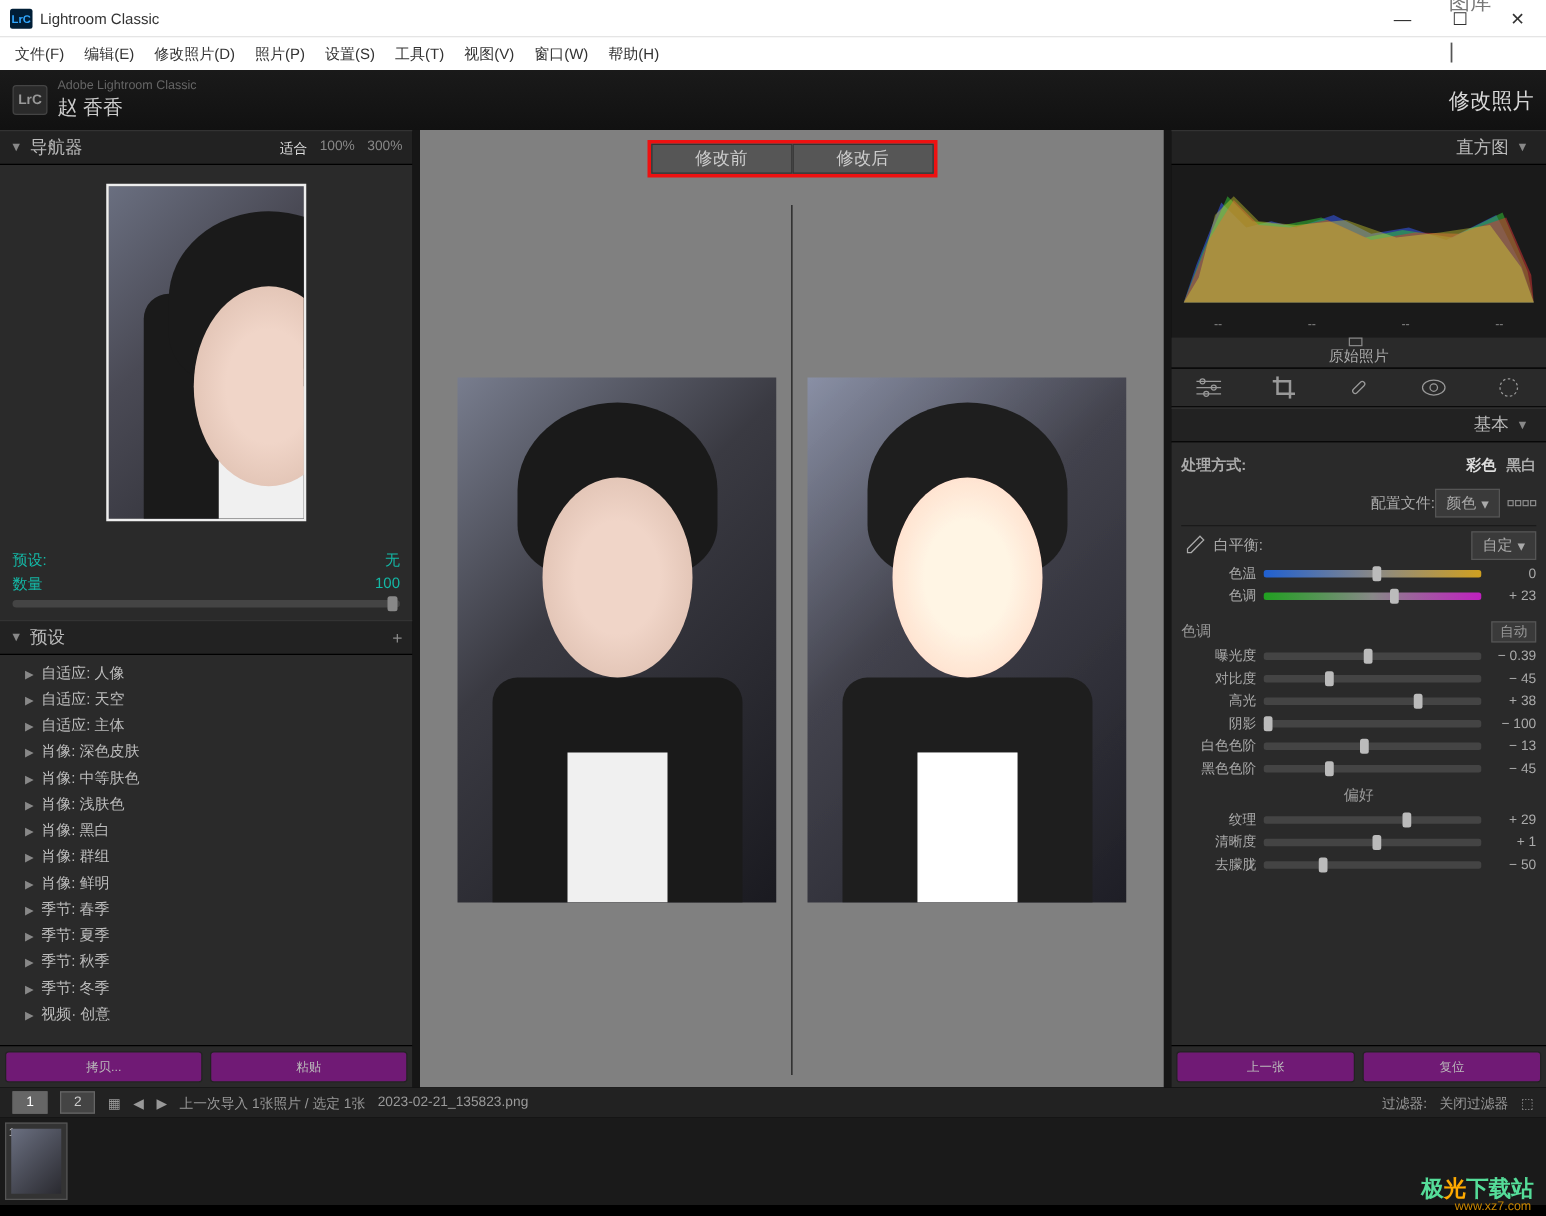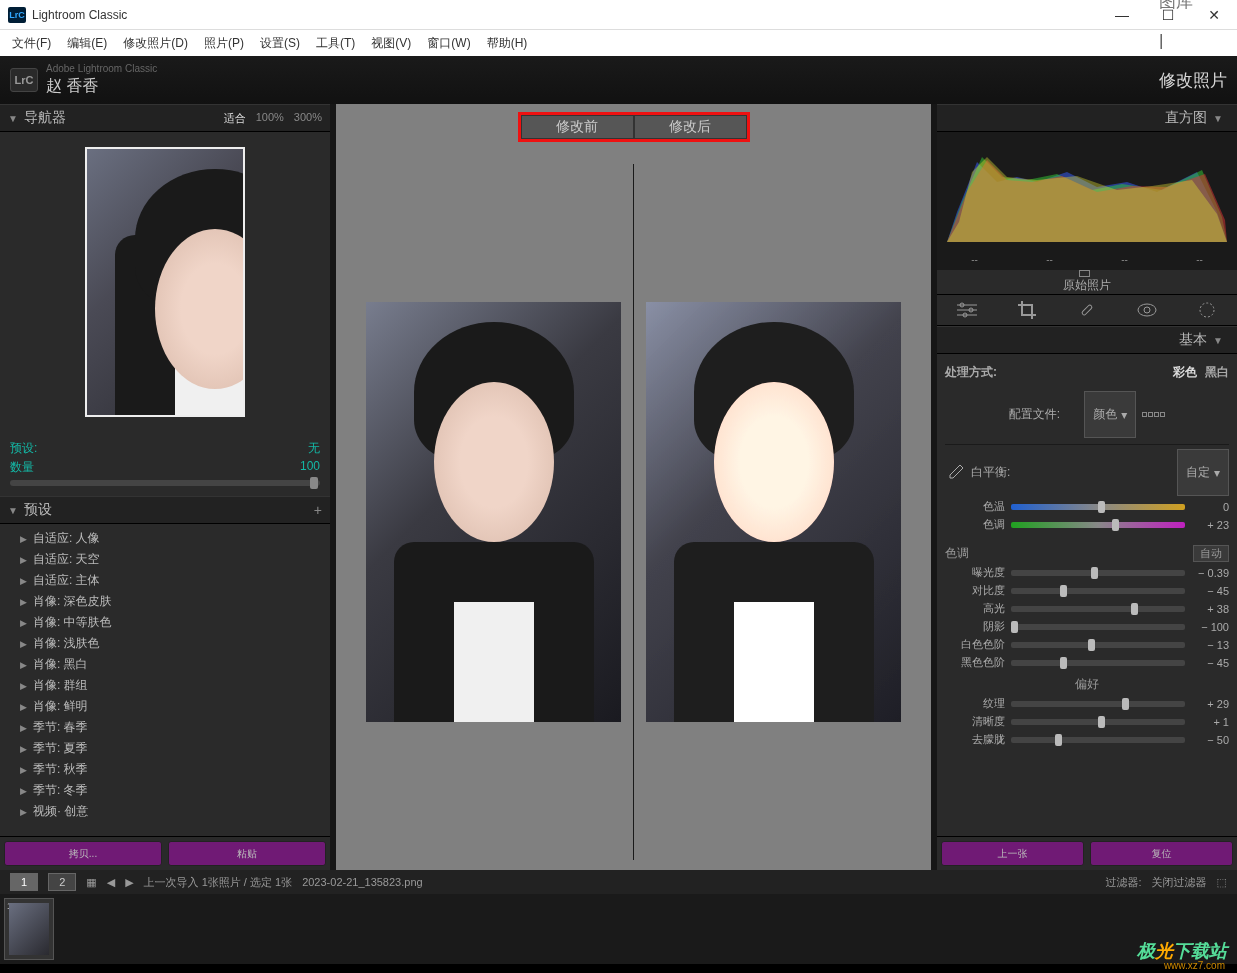--- a/index.html
+++ b/index.html
@@ -100,42 +100,42 @@
 .original-photo { height: 24px; background: #2a2a2a; display: flex; align-items: center; padding: 0 10px; font-size: 12px; color: #aaa; flex-direction: column; }
 .original-photo .box { width: 11px; height: 11px; border: 1px solid #888; margin-right: 6px; }
 
 .tool-strip { height: 32px; background: #2a2a2a; display: flex; align-items: center; justify-content: space-around; border-top: 1px solid #000; border-bottom: 1px solid #000; }
 .tool-icon { width: 22px; height: 20px; color: #888; display: flex; align-items: center; justify-content: center; }
 
 .basic-body { background: #2a2a2a; padding: 6px 8px; font-size: 12px; color: #aaa; flex: 1; }
 .basic-row { display: flex; justify-content: space-between; align-items: center; margin: 4px 0; font-weight: bold; }
 .toggle-opts { display: flex; gap: 8px; }
 .toggle-opts .active { color: #ddd; }
-.profile-row { display: flex; justify-content: center; align-items: center; padding: 6px 0; gap: 24px; }
-.profile-select { background: #3a3a3a; padding: 14px 8px; border: 1px solid #555; display: flex; align-items: center; gap: 4px; }
+.profile-row { display: flex; justify-content: flex-end; align-items: center; padding: 6px 0; }
+.profile-select { background: #3a3a3a; padding: 2px 8px; border: 1px solid #555; display: flex; align-items: center; gap: 4px; }
 .grid-icon { display: flex; gap: 1px; }
 .grid-icon span { width: 5px; height: 5px; border: 1px solid #888; }
 
 .wb-section { padding: 4px 0; border-top: 1px solid #1a1a1a; }
 .wb-header { display: flex; align-items: center; gap: 6px; }
 .eyedropper { width: 20px; height: 20px; }
 
 .slider-row { display: flex; align-items: center; gap: 6px; margin: 3px 0; }
 .slider-label { width: 60px; text-align: right; font-size: 11px; }
 .slider-track { flex: 1; height: 6px; background: #444; position: relative; border-radius: 2px; }
 .slider-track.temp { background: linear-gradient(90deg, #2060d0, #888 50%, #d0a020); }
 .slider-track.tint { background: linear-gradient(90deg, #20a020, #888 50%, #c020c0); }
 .slider-thumb { position: absolute; top: -3px; width: 7px; height: 12px; background: #bbb; border-radius: 2px; }
 .slider-value { width: 38px; text-align: right; font-size: 11px; }
 
 .section-header { text-align: center; color: #999; margin: 6px 0 2px; font-size: 12px; display: flex; justify-content: center; gap: 8px; }
 .section-header .auto { margin-left: auto; background: #3a3a3a; padding: 0 6px; border: 1px solid #555; font-size: 11px; }
 
 
-.watermark { position: absolute; right: 10px; bottom: 10px; font-size: 18px; font-style: italic; font-weight: bold; }
+.watermark { position: absolute; right: 10px; bottom: 10px; font-size: 18px; font-weight: bold; }
 .watermark .g { color: #5d9; }
 .watermark .o { color: #fa0; }
 .watermark-url { position: absolute; right: 12px; bottom: 2px; font-size: 10px; color: #c80; }
 
 .scroll-edge { width:6px; background:#161616; }
 </style>
 </head>
 <body>
 
 <div class="titlebar">

